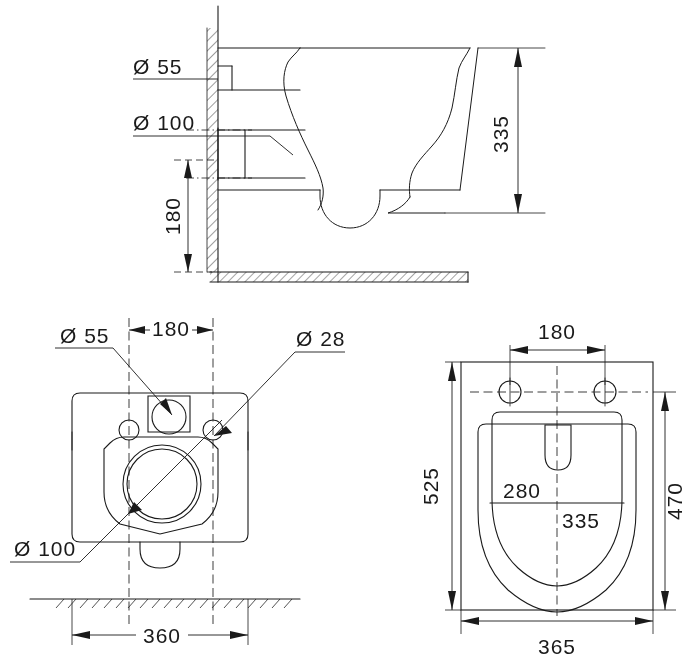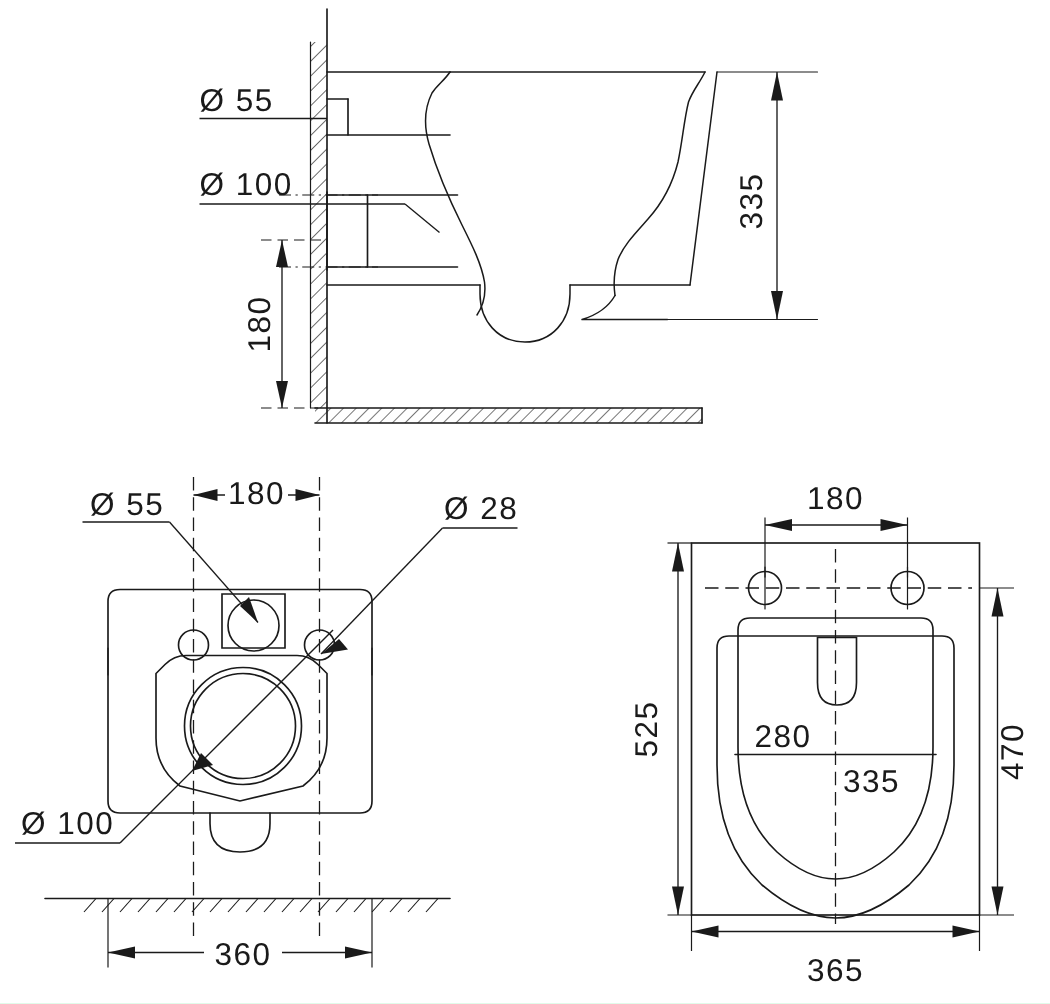--- a/index.html
+++ b/index.html
@@ -12,21 +12,21 @@
     width: 700px;
     height: 669px;
     font-family: "Liberation Sans", sans-serif;
     overflow: hidden;
     position: relative;
   }
   #drawing-root {
     position: relative;
     width: 700px;
     height: 669px;
-    background: #86efac;
+    background: #fef9c3;
   }
   svg#cad {
     display: block;
     width: 700px;
     height: 669px;
     background: #ffffff;
   }
   .ln {
     stroke: #1a1a1a;
     stroke-width: 1.1;

